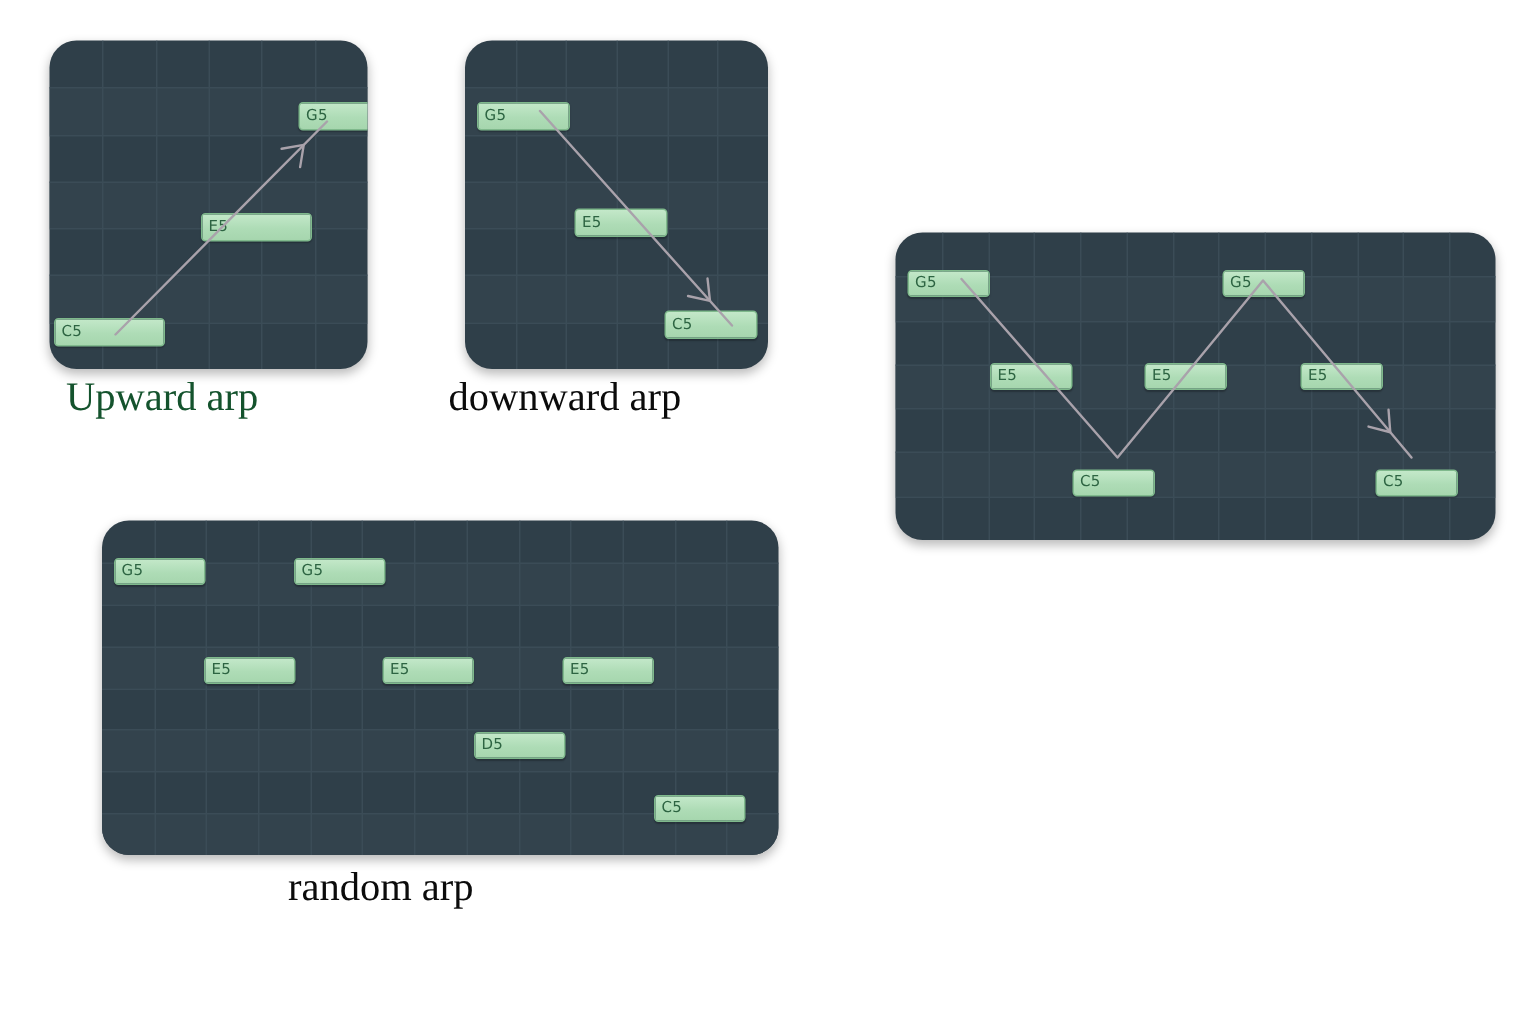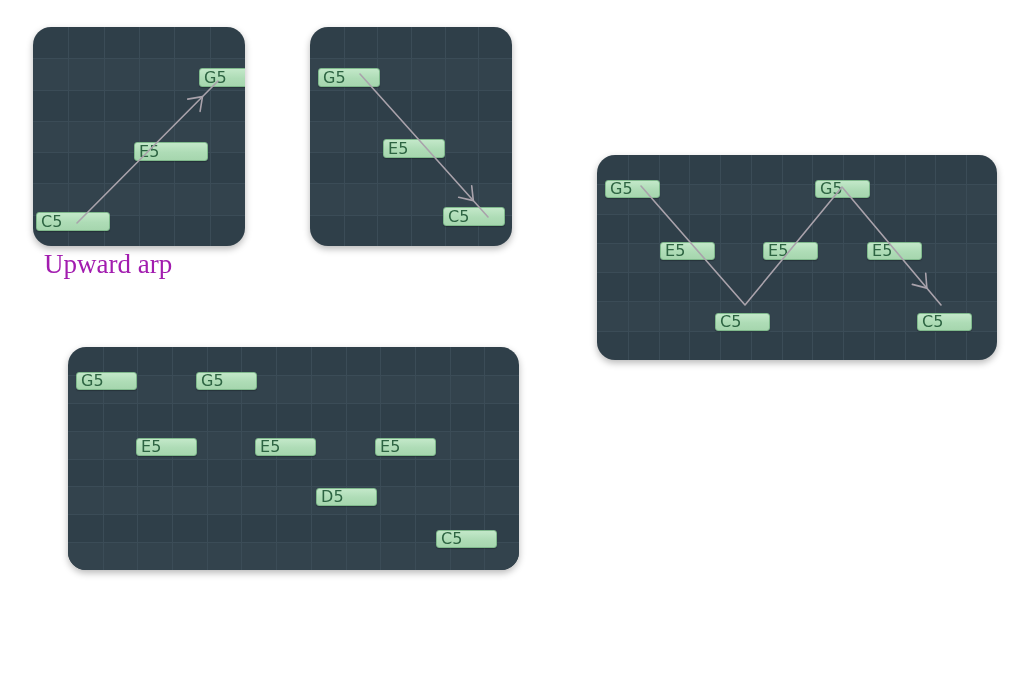--- a/index.html
+++ b/index.html
@@ -51,21 +51,21 @@
 
   
   .note {
     position: absolute;
     background: linear-gradient(180deg, #c3e8c9 0%, #aedcb6 55%, #a6d6ae 100%);
     border: 1px solid #7fb98c;
     border-radius: 3px;
     box-sizing: border-box;
     color: #2d6442;
     font-family: "DejaVu Sans", "Liberation Sans", sans-serif;
-    font-size: 16px;
+    font-size: 10px;
     line-height: 1;
     display: flex;
     align-items: center;
     padding-left: 4px;
     letter-spacing: 0.2px;
     box-shadow: 0 1px 1px rgba(0,0,0,0.25);
   }
 
   
   .arrows {
@@ -108,21 +108,21 @@
         <div class="hline" style="top: 188px; background: rgb(59, 76, 87);"></div>
       </div>
       <div class="note" style="left: 3px; top: 185px; width: 74px; height: 19px; color: rgb(45, 100, 66); border-color: rgb(127, 185, 140);">C5</div>
       <div class="note" style="left: 101px; top: 115px; width: 74px; height: 19px; color: rgb(45, 100, 66); border-color: rgb(127, 185, 140);">E5</div>
       <div class="note" style="left: 166px; top: 41px; width: 74px; height: 19px; color: rgb(45, 100, 66); border-color: rgb(127, 185, 140);">G5</div>
       <svg class="arrows" width="212" height="219" viewBox="0 0 212 219">
         <polyline points="44,196 185,54" fill="none" stroke="#a9a2ab" stroke-width="1.6" stroke-linecap="round" stroke-linejoin="round"></polyline>
         <path d="M 167.08133619571075 84.41514867407567 L 169.4987170207029 69.61122115645522 L 154.71224293549574 72.13316170442558" fill="none" stroke="#a9a2ab" stroke-width="1.6" stroke-linecap="round" stroke-linejoin="round"></path>
       </svg>
     </div>
-    <div class="caption" style="left: 44px; top: 251px; color: #a21caf;">Upward arp</div>
+    <div class="caption" style="left: 44px; top: 251px; color: #14532d;">Upward arp</div>
     <div class="panel" style="left: 310px; top: 27px; width: 202px; height: 219px; background-color: rgb(47, 63, 73);">
       <div class="grid">
         <div class="rowband" style="top: 31.2857px; height: 31.2857px;"></div>
         <div class="rowband" style="top: 93.8571px; height: 31.2857px;"></div>
         <div class="rowband" style="top: 156.429px; height: 31.2857px;"></div>
         <div class="vline" style="left: 34px; background: rgb(59, 76, 87);"></div>
         <div class="vline" style="left: 67px; background: rgb(59, 76, 87);"></div>
         <div class="vline" style="left: 101px; background: rgb(59, 76, 87);"></div>
         <div class="vline" style="left: 135px; background: rgb(59, 76, 87);"></div>
         <div class="vline" style="left: 168px; background: rgb(59, 76, 87);"></div>
@@ -134,20 +134,21 @@
         <div class="hline" style="top: 188px; background: rgb(59, 76, 87);"></div>
       </div>
       <div class="note" style="left: 8px; top: 41px; width: 62px; height: 19px; color: rgb(45, 100, 66); border-color: rgb(127, 185, 140);">G5</div>
       <div class="note" style="left: 73px; top: 112px; width: 62px; height: 19px; color: rgb(45, 100, 66); border-color: rgb(127, 185, 140);">E5</div>
       <div class="note" style="left: 133px; top: 180px; width: 62px; height: 19px; color: rgb(45, 100, 66); border-color: rgb(127, 185, 140);">C5</div>
       <svg class="arrows" width="202" height="219" viewBox="0 0 202 219">
         <polyline points="50,47 178,190" fill="none" stroke="#a9a2ab" stroke-width="1.6" stroke-linecap="round" stroke-linejoin="round"></polyline>
         <path d="M 148.69097058696235 170.324111804979 L 163.3271626298761 173.60768950056473 L 161.6789370814397 158.69851941831396" fill="none" stroke="#a9a2ab" stroke-width="1.6" stroke-linecap="round" stroke-linejoin="round"></path>
       </svg>
     </div>
+    <div class="caption" style="left: 299px; top: 251px; color: rgb(11, 11, 11);">downward arp</div>
     <div class="panel" style="left: 597px; top: 155px; width: 400px; height: 205px; background-color: rgb(47, 63, 73);">
       <div class="grid">
         <div class="rowband" style="top: 29.2857px; height: 29.2857px;"></div>
         <div class="rowband" style="top: 87.8571px; height: 29.2857px;"></div>
         <div class="rowband" style="top: 146.429px; height: 29.2857px;"></div>
         <div class="vline" style="left: 31px; background: rgb(59, 76, 87);"></div>
         <div class="vline" style="left: 62px; background: rgb(59, 76, 87);"></div>
         <div class="vline" style="left: 92px; background: rgb(59, 76, 87);"></div>
         <div class="vline" style="left: 123px; background: rgb(59, 76, 87);"></div>
         <div class="vline" style="left: 154px; background: rgb(59, 76, 87);"></div>
@@ -204,13 +205,14 @@
         <div class="hline" style="top: 195px; background: rgb(59, 76, 87);"></div>
       </div>
       <div class="note" style="left: 8px; top: 25px; width: 61px; height: 18px; color: rgb(45, 100, 66); border-color: rgb(127, 185, 140);">G5</div>
       <div class="note" style="left: 128px; top: 25px; width: 61px; height: 18px; color: rgb(45, 100, 66); border-color: rgb(127, 185, 140);">G5</div>
       <div class="note" style="left: 68px; top: 91px; width: 61px; height: 18px; color: rgb(45, 100, 66); border-color: rgb(127, 185, 140);">E5</div>
       <div class="note" style="left: 187px; top: 91px; width: 61px; height: 18px; color: rgb(45, 100, 66); border-color: rgb(127, 185, 140);">E5</div>
       <div class="note" style="left: 307px; top: 91px; width: 61px; height: 18px; color: rgb(45, 100, 66); border-color: rgb(127, 185, 140);">E5</div>
       <div class="note" style="left: 248px; top: 141px; width: 61px; height: 18px; color: rgb(45, 100, 66); border-color: rgb(127, 185, 140);">D5</div>
       <div class="note" style="left: 368px; top: 183px; width: 61px; height: 18px; color: rgb(45, 100, 66); border-color: rgb(127, 185, 140);">C5</div>
     </div>
+    <div class="caption" style="left: 192px; top: 578px; color: rgb(11, 11, 11);">random arp</div>
   </div>
 
 </body></html>

